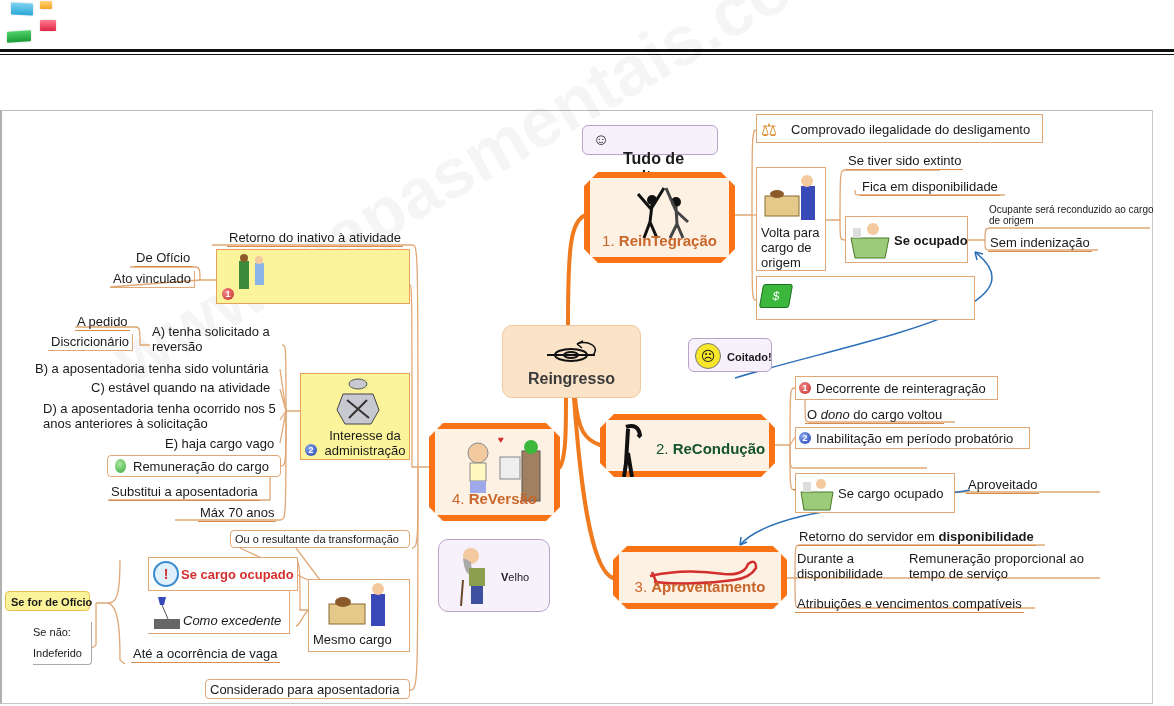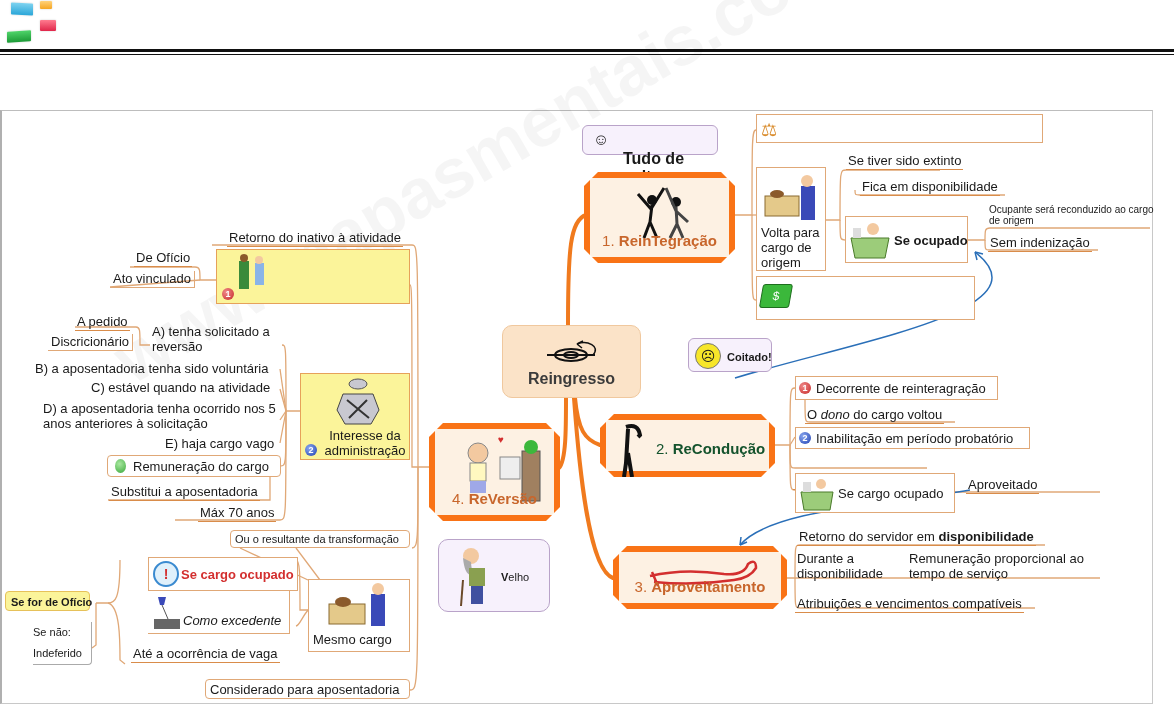--- a/index.html
+++ b/index.html
@@ -128,20 +128,21 @@
     <circle cx="22" cy="18" r="5" fill="#111"></circle>
       <path d="M22 23 L20 40 L14 56 M20 40 L27 56 M21 27 L8 12 M21 27 L34 6" stroke="#111" stroke-width="3" fill="none"></path>
     <circle cx="46" cy="20" r="5" fill="#111"></circle>
       <path d="M46 25 L47 42 L40 56 M47 42 L53 56 M46 29 L36 6 M46 29 L58 40" stroke="#444" stroke-width="3" fill="none"></path>
   </svg>
   <div class="main-title"><span>1.</span> <b>ReinTegração</b></div>
 </div>
 
 <div class="box" style="left:756px;top:114px;width:287px;height:29px;">
   <span class="abs" style="left:4px;top:4px;font-size:18px;color:#d98b2b;">⚖</span>
+  <span class="t" style="left:34px;top:7px;">Comprovado ilegalidade do desligamento</span>
 </div>
 <div class="box" style="left:756px;top:167px;width:70px;height:104px;">
   <svg class="abs" style="left:4px;top:4px;" width="62" height="50">
     <rect x="4" y="24" width="34" height="20" fill="#e4c98a" stroke="#8a6a30"></rect>
     <ellipse cx="16" cy="22" rx="7" ry="4" fill="#8b5a2b"></ellipse>
     <rect x="40" y="14" width="14" height="34" fill="#3a49b8"></rect>
     <circle cx="46" cy="9" r="6" fill="#f3c9a0"></circle>
   </svg>
   <span class="t" style="left:4px;top:57px;white-space:normal;width:66px;">Volta para cargo de origem</span>
 </div>

